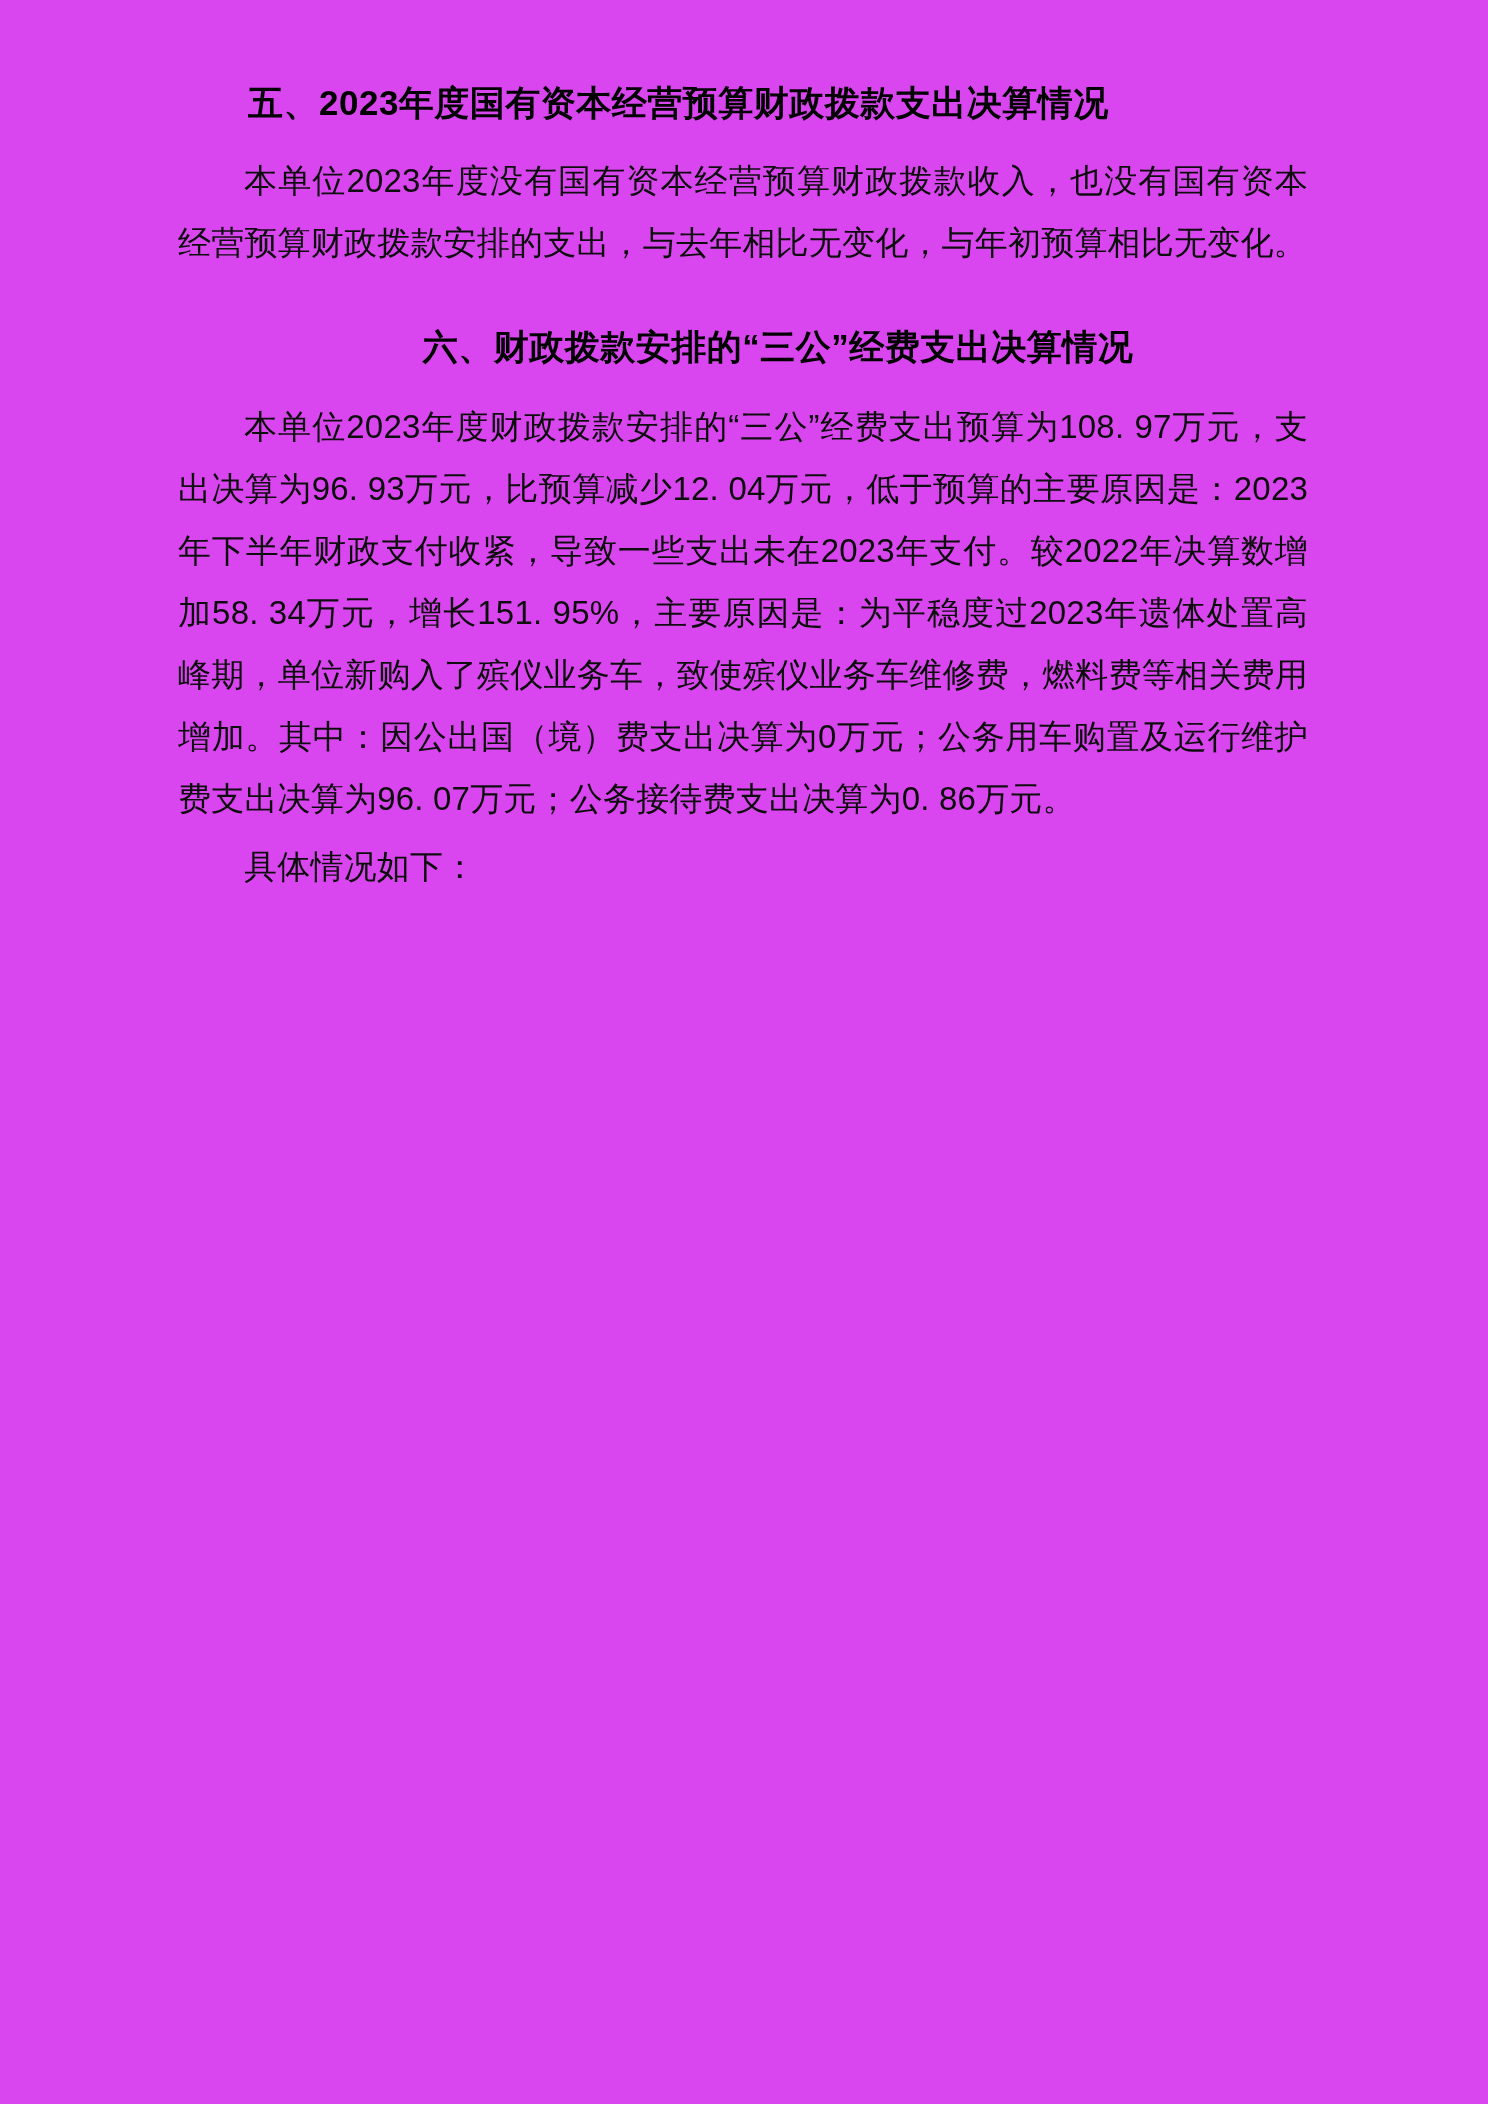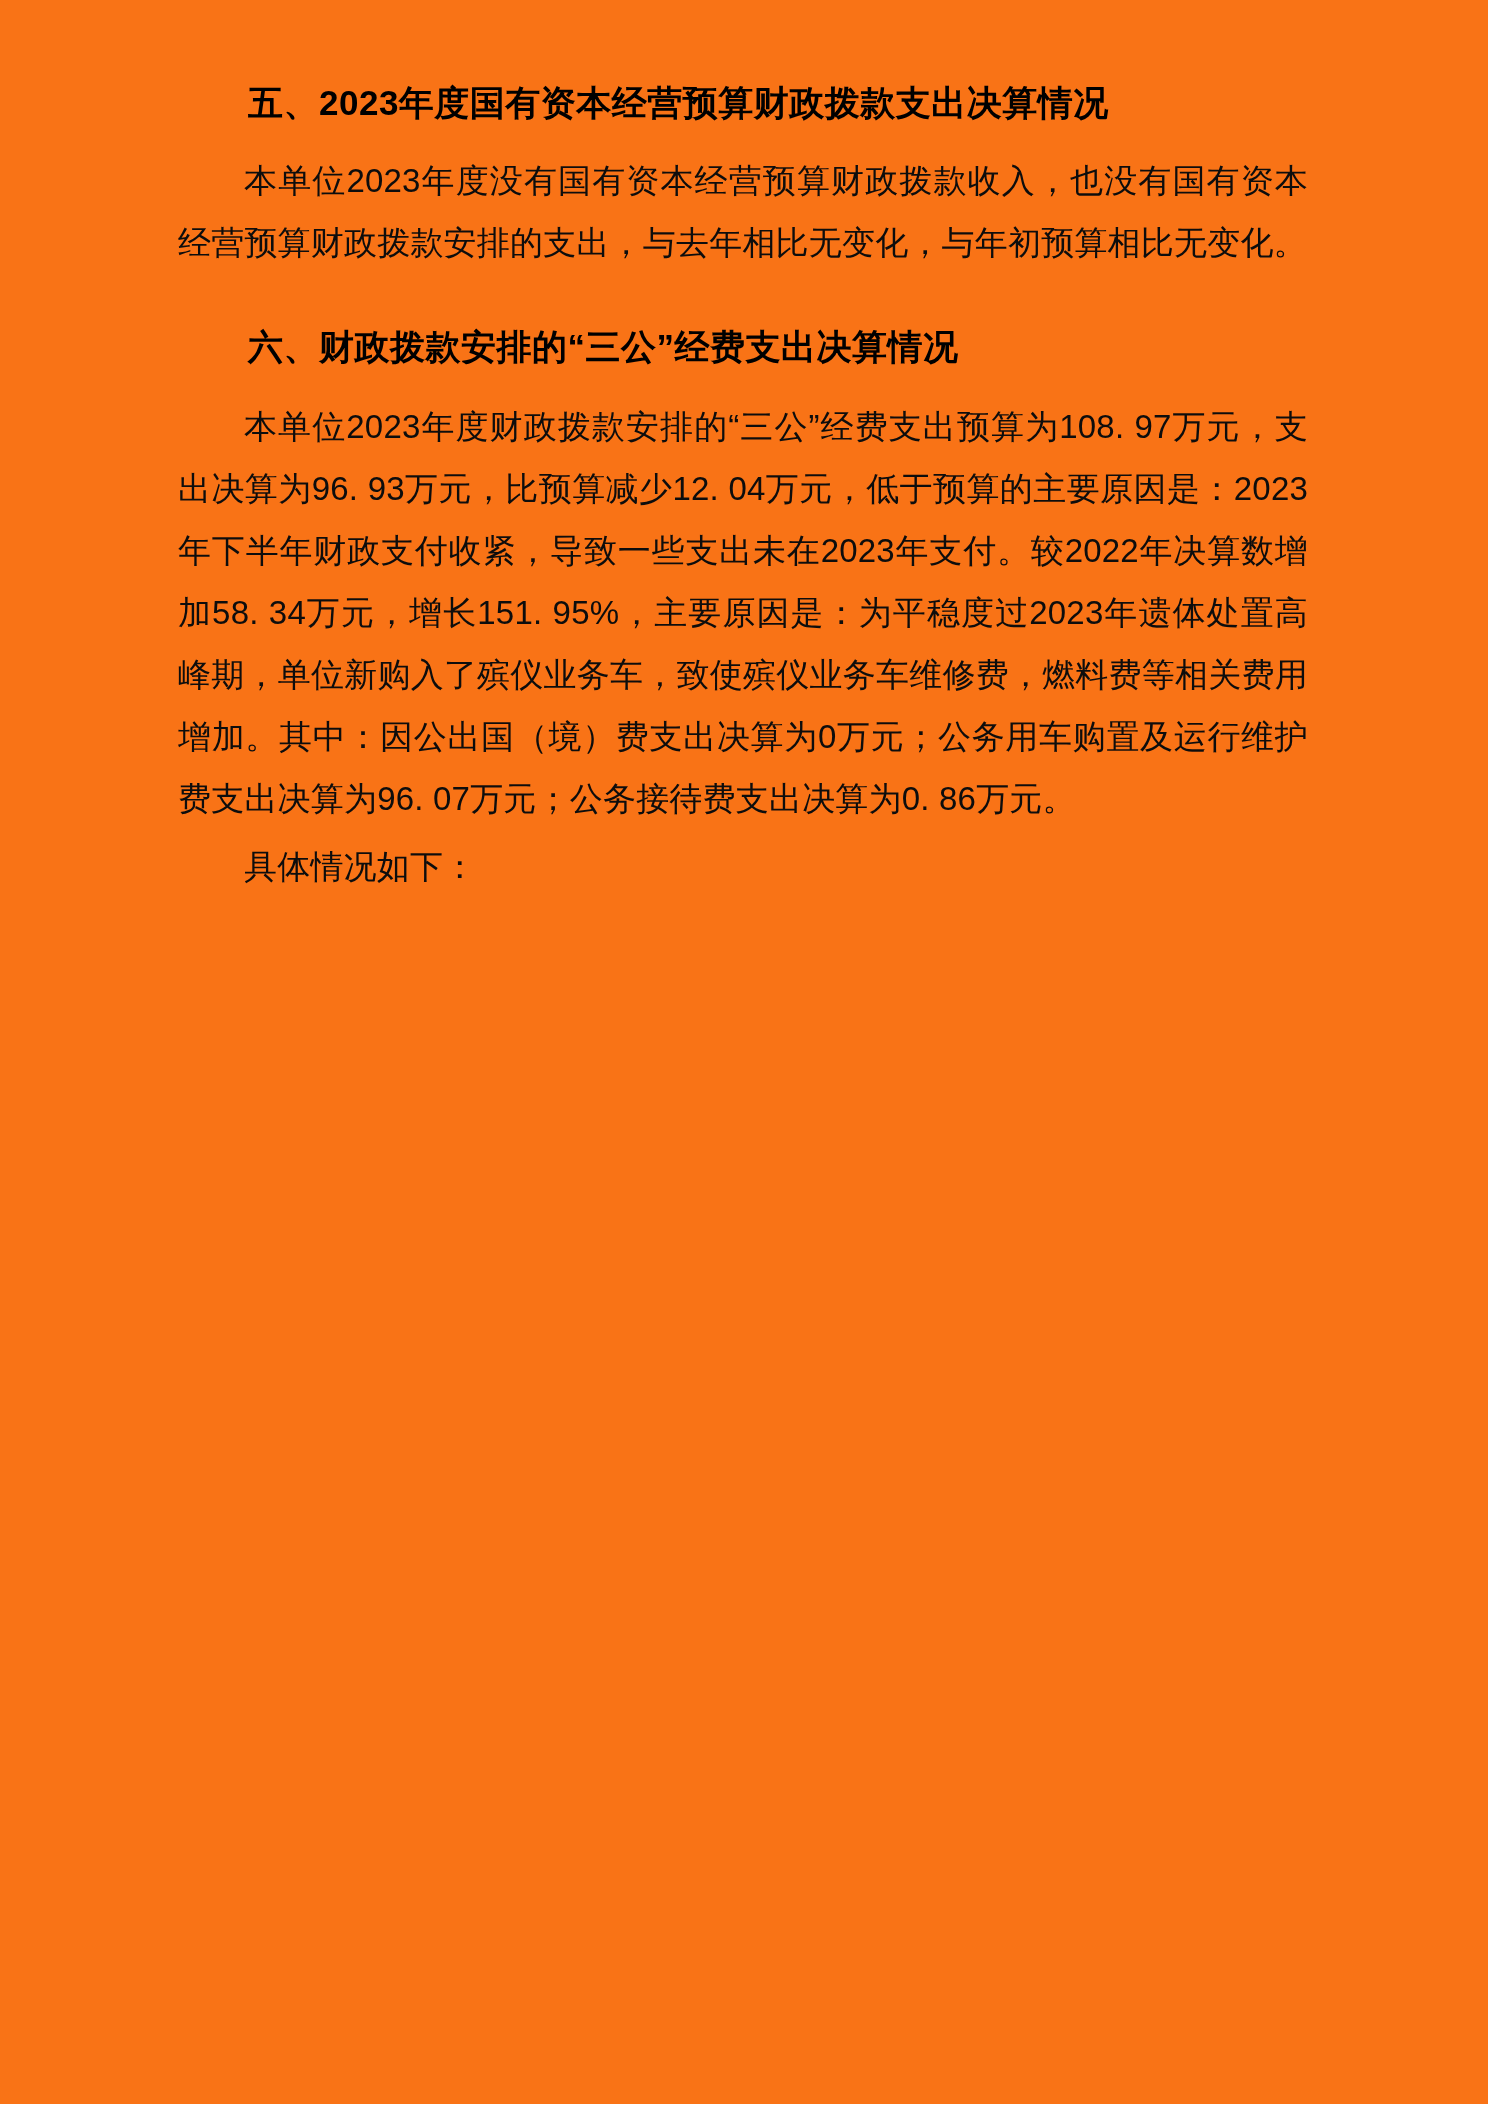--- a/index.html
+++ b/index.html
@@ -4,21 +4,21 @@
 <style>
   html, body {
     margin: 0;
     padding: 0;
     background: #ffffff;
   }
   .page {
     position: relative;
     width: 1488px;
     height: 2104px;
-    background: #f97316;
+    background: #d946ef;
     margin: 0 auto;
     box-sizing: border-box;
     font-family: "Liberation Serif", "DejaVu Serif", serif;
     color: #0b0b0b;
     overflow: hidden;
   }
   .content {
     position: absolute;
     left: 178px;
     top: 72px;
@@ -30,20 +30,21 @@
     font-size: 35px;
     line-height: 62px;
     letter-spacing: 0.5px;
     text-indent: 70px;
     margin: 0 0 16px 0;
     color: #000000;
   }
   .heading.second {
     margin-top: 42px;
     margin-bottom: 18px;
+    text-align: center;
   }
   p.body {
     font-family: "Liberation Sans", "DejaVu Sans", sans-serif;
     font-size: 33px;
     line-height: 62px;
     letter-spacing: 0.2px;
     text-indent: 66px;
     margin: 0 0 6px 0;
     text-align: justify;
     text-justify: inter-ideograph;

